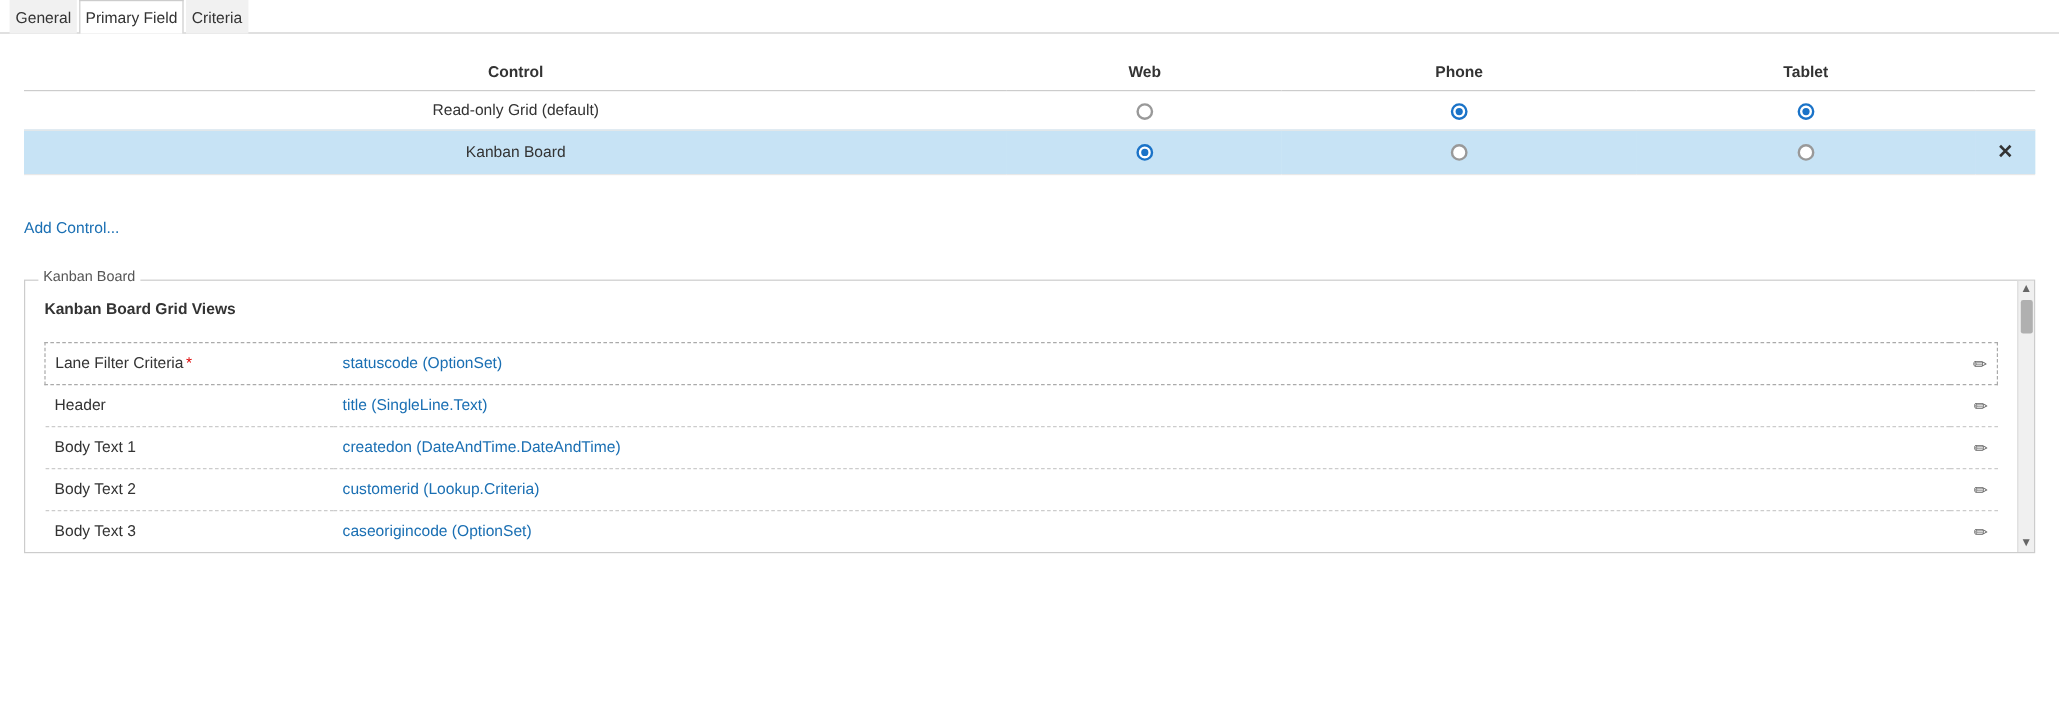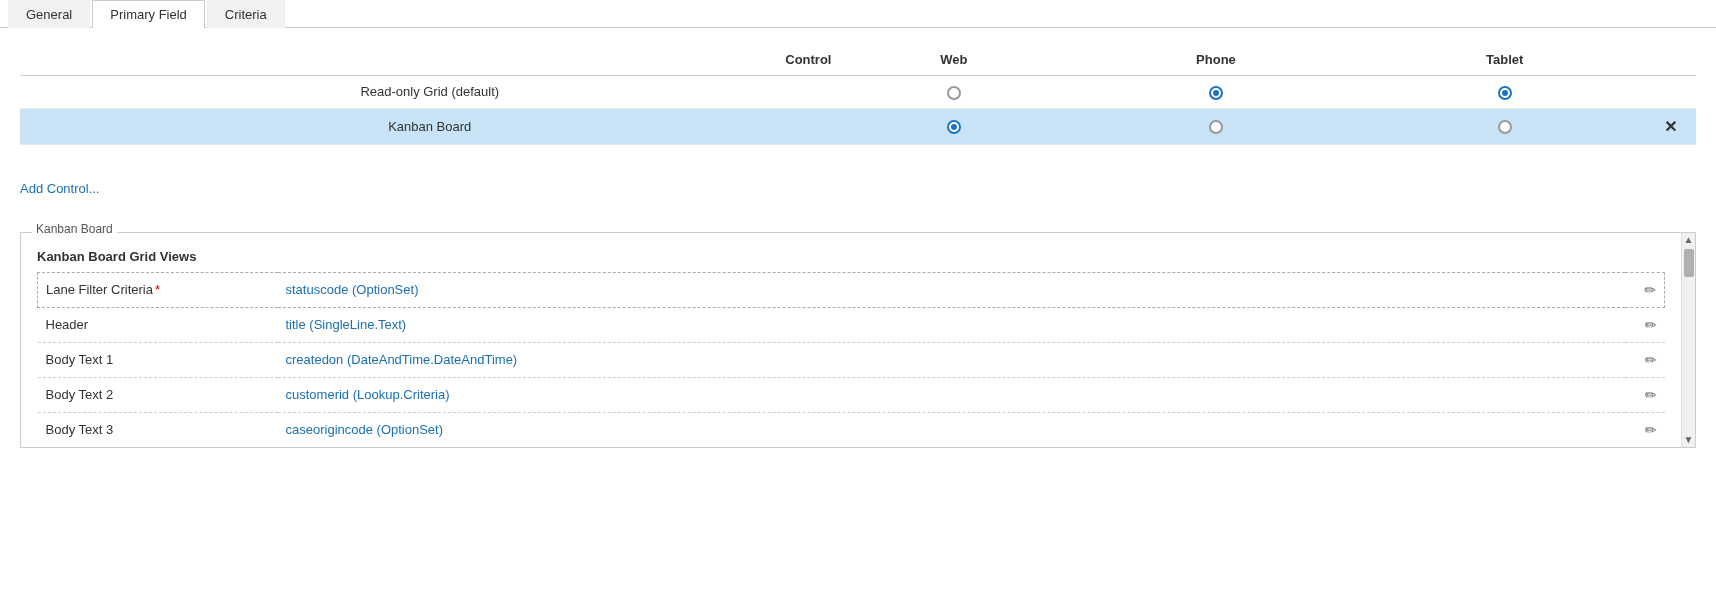--- a/index.html
+++ b/index.html
@@ -10,21 +10,21 @@
       background: #fff;
     }
 
     
     .tab-bar {
       display: flex;
       border-bottom: 1px solid #ccc;
       padding: 0 8px;
     }
     .tab {
-      padding: 6px 17px;
+      padding: 6px 4px;
       cursor: pointer;
       border: 1px solid transparent;
       border-bottom: none;
       margin-bottom: -1px;
       color: #333;
       background: #f1f1f1;
       margin-right: 2px;
     }
     .tab.active {
       background: #fff;
@@ -38,21 +38,21 @@
       padding: 16px 20px;
     }
 
     
     .controls-table {
       width: 100%;
       border-collapse: collapse;
       margin-bottom: 8px;
     }
     .controls-table th {
-      text-align: right;
+      text-align: center;
       font-weight: 600;
       padding: 8px 8px 8px 8px;
       border-bottom: 1px solid #ccc;
       color: #333;
     }
     .controls-table th.center {
       text-align: center;
     }
     .controls-table td {
       padding: 8px 8px;
@@ -116,21 +116,21 @@
       top: -10px;
       left: 12px;
       background: #fff;
       padding: 0 4px;
       font-size: 12px;
       color: #555;
     }
     .kanban-section-title {
       font-size: 13px;
       font-weight: 600;
-      margin-bottom: 8px;
+      margin-bottom: 20px;
       color: #333;
     }
 
     
     .kanban-grid {
       width: 100%;
       border-collapse: collapse;
     }
     .kanban-grid tr {
       border-bottom: 1px dashed #ccc;

